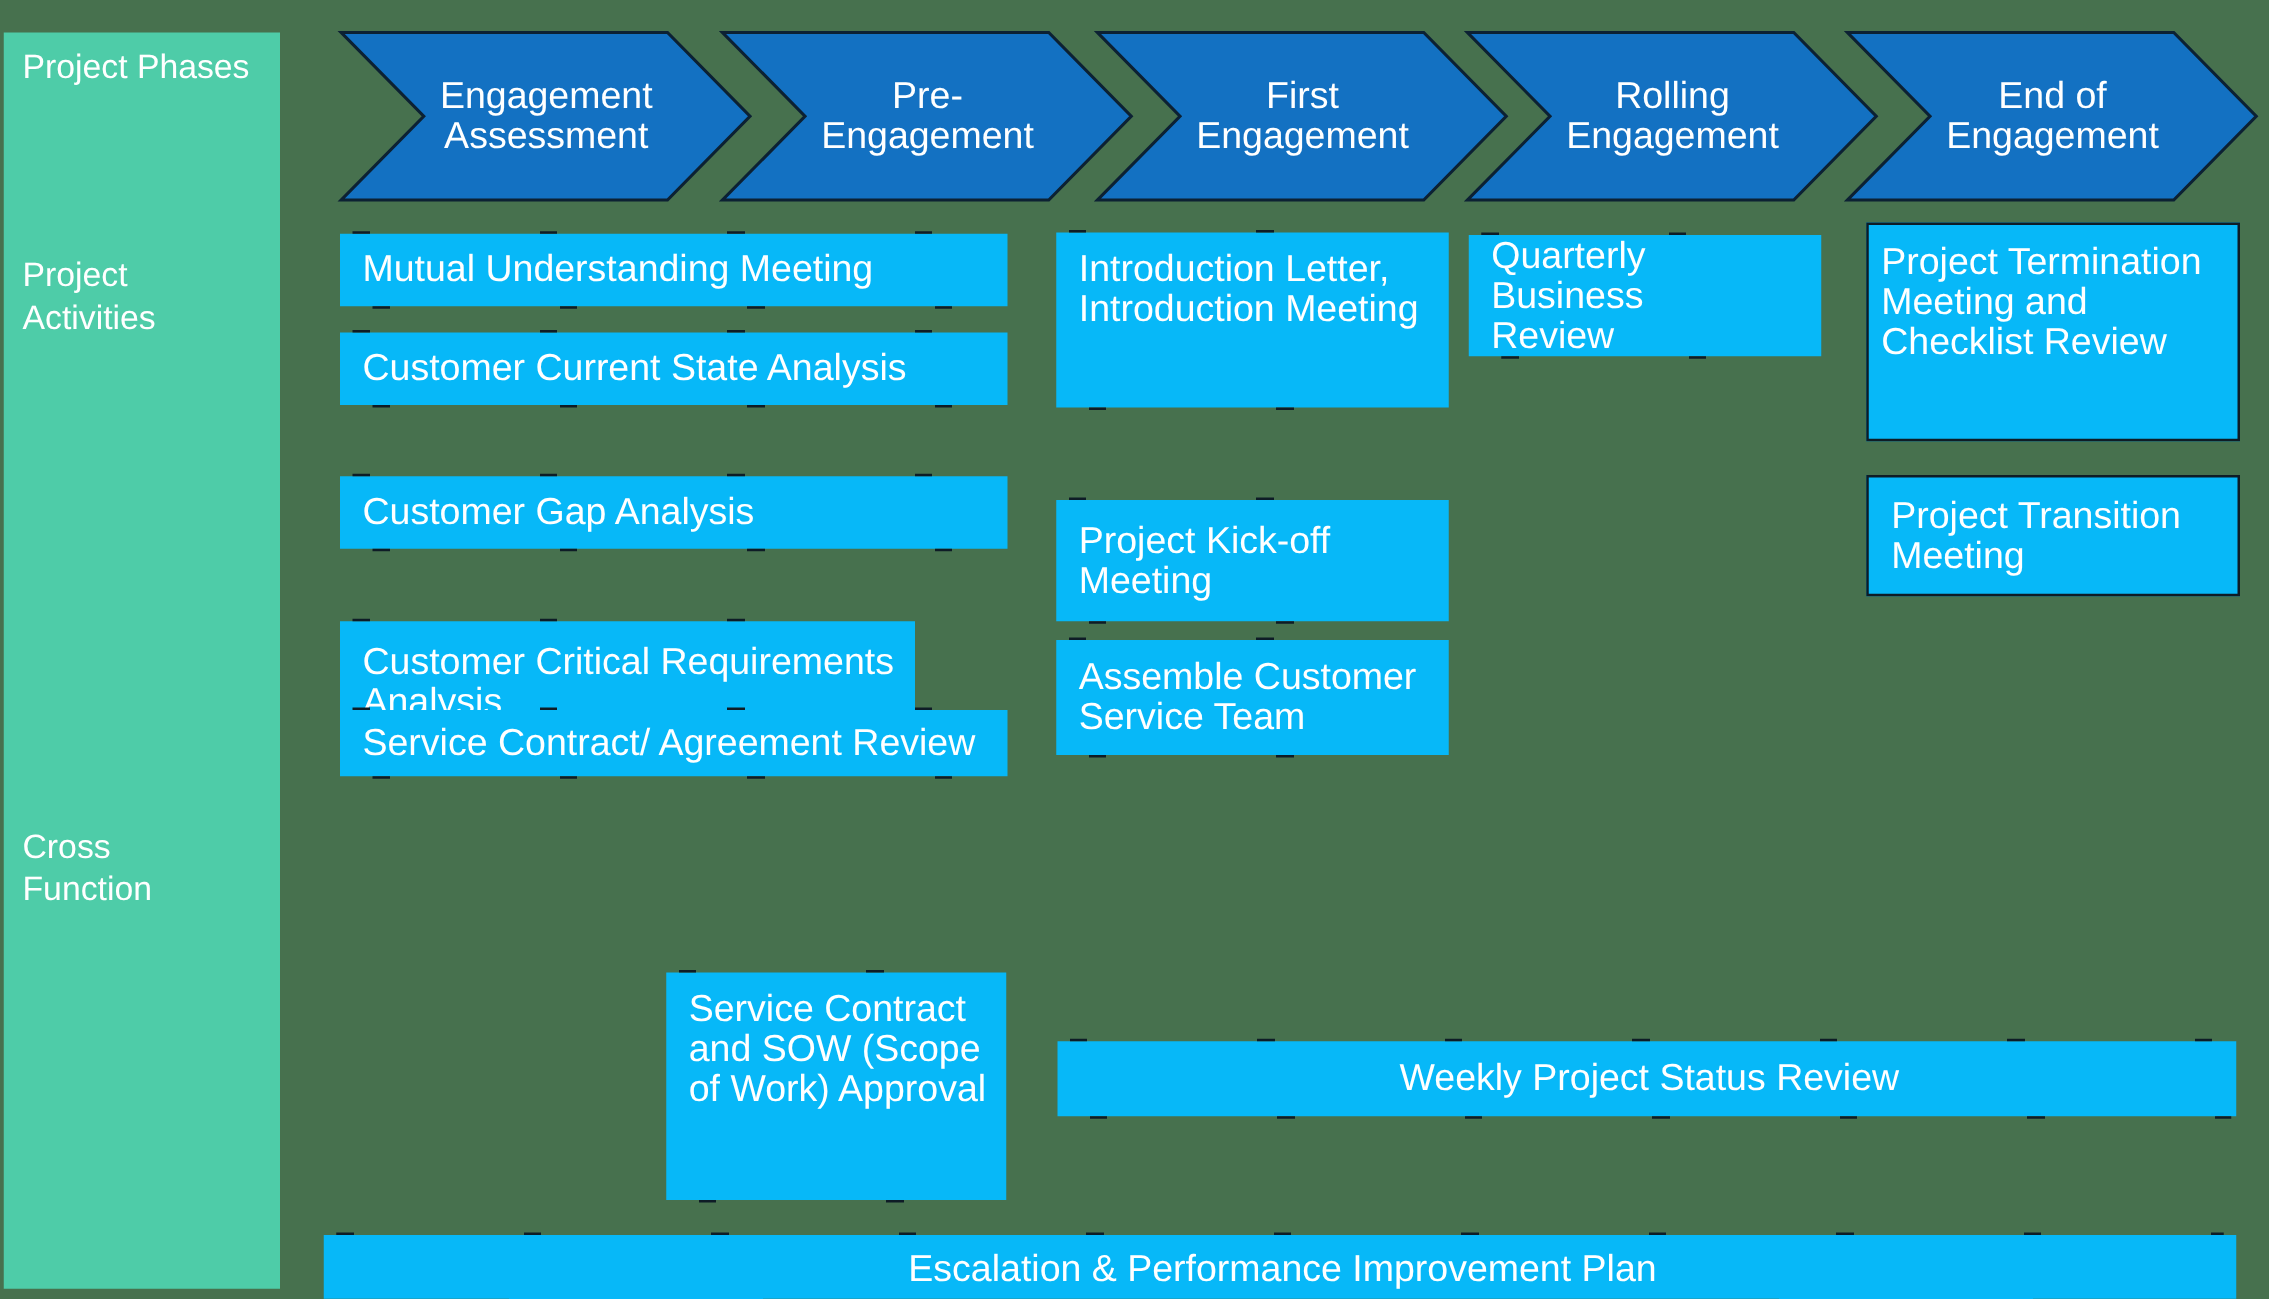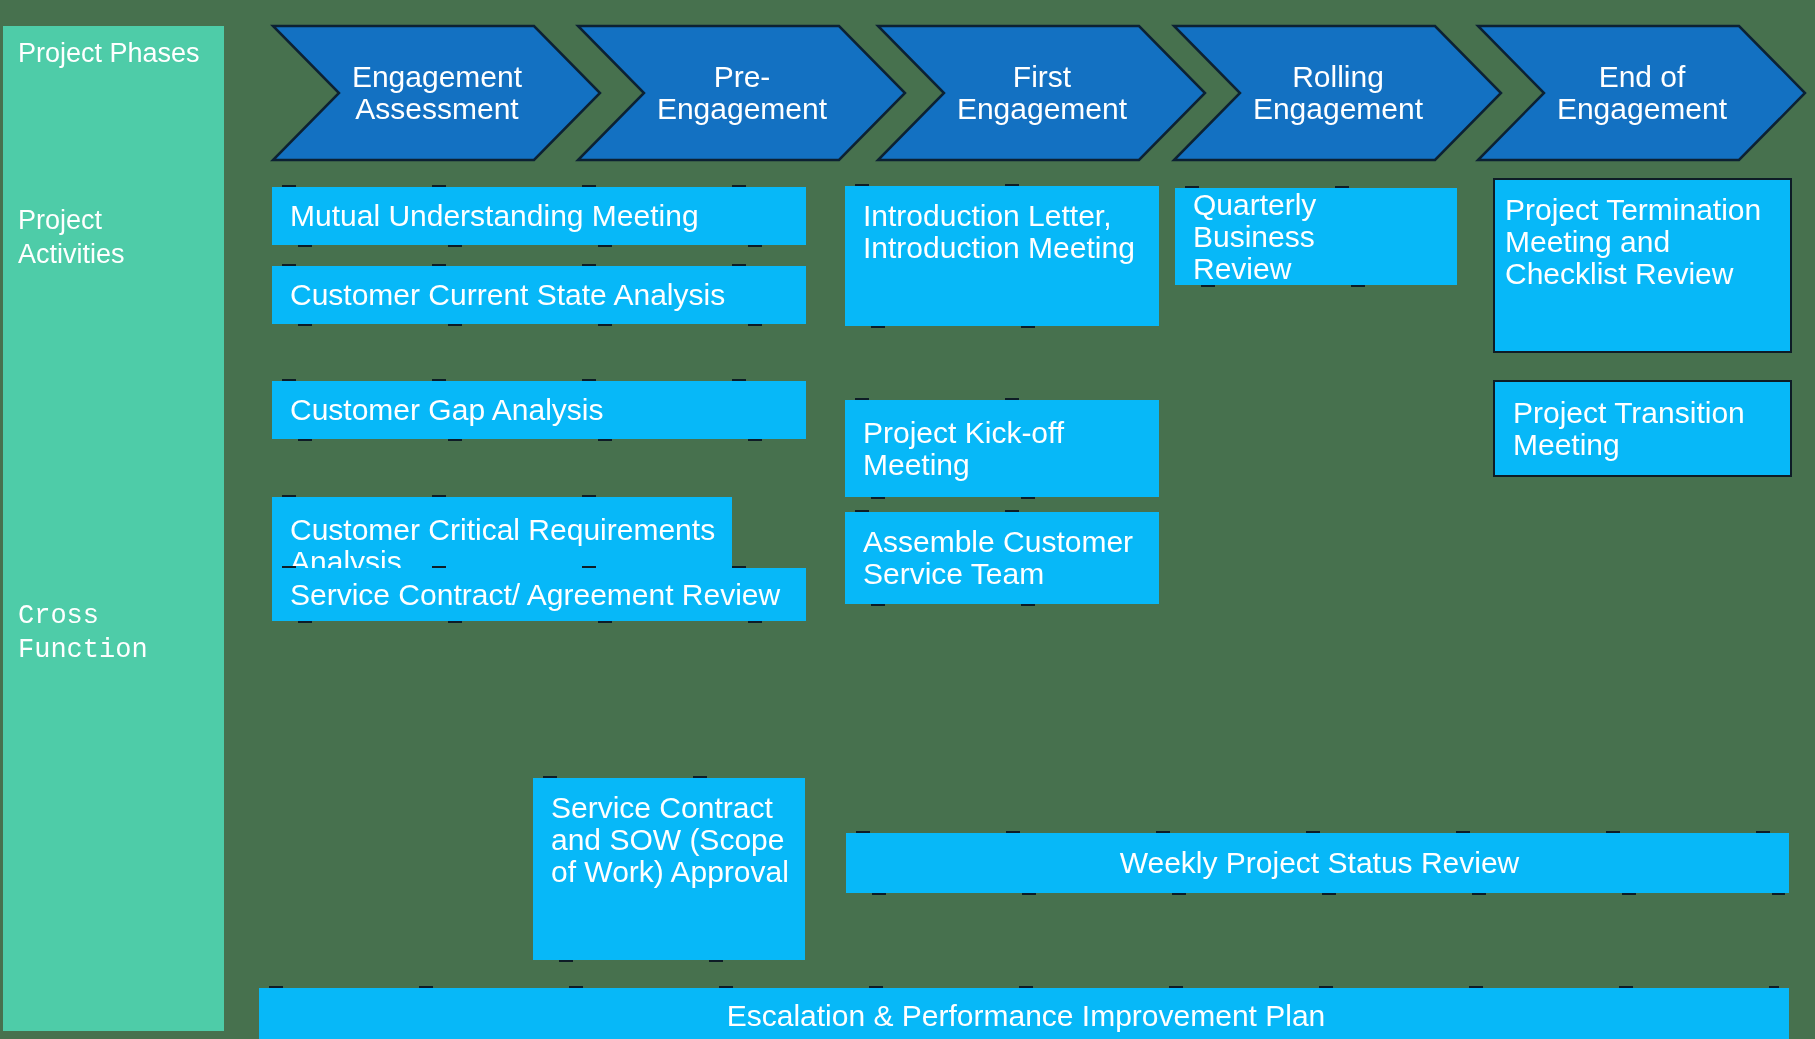--- a/index.html
+++ b/index.html
@@ -49,21 +49,21 @@
 </style>
 </head>
 <body>
 
 <div class="stage">
 
   <div class="sidebar"></div>
   <div class="side-label" style="top:36px;">Project Phases</div>
   <div class="side-label" style="top:203px;">Project
 Activities</div>
-  <div class="side-label" style="top:599px;font-family:Liberation Mono, monospace;">Cross
+  <div class="side-label" style="top:660px;">Cross
 Function</div>
 
   <div class="chevron" style="left:272px;">
     <svg width="330" height="136" viewBox="0 0 330 136">
       <polygon points="1,1 262,1 328,68 262,135 1,135 67,68"></polygon>
     </svg>
     <div class="phase-label">Engagement
 Assessment</div>
   </div>
   <div class="chevron" style="left:577px;">

